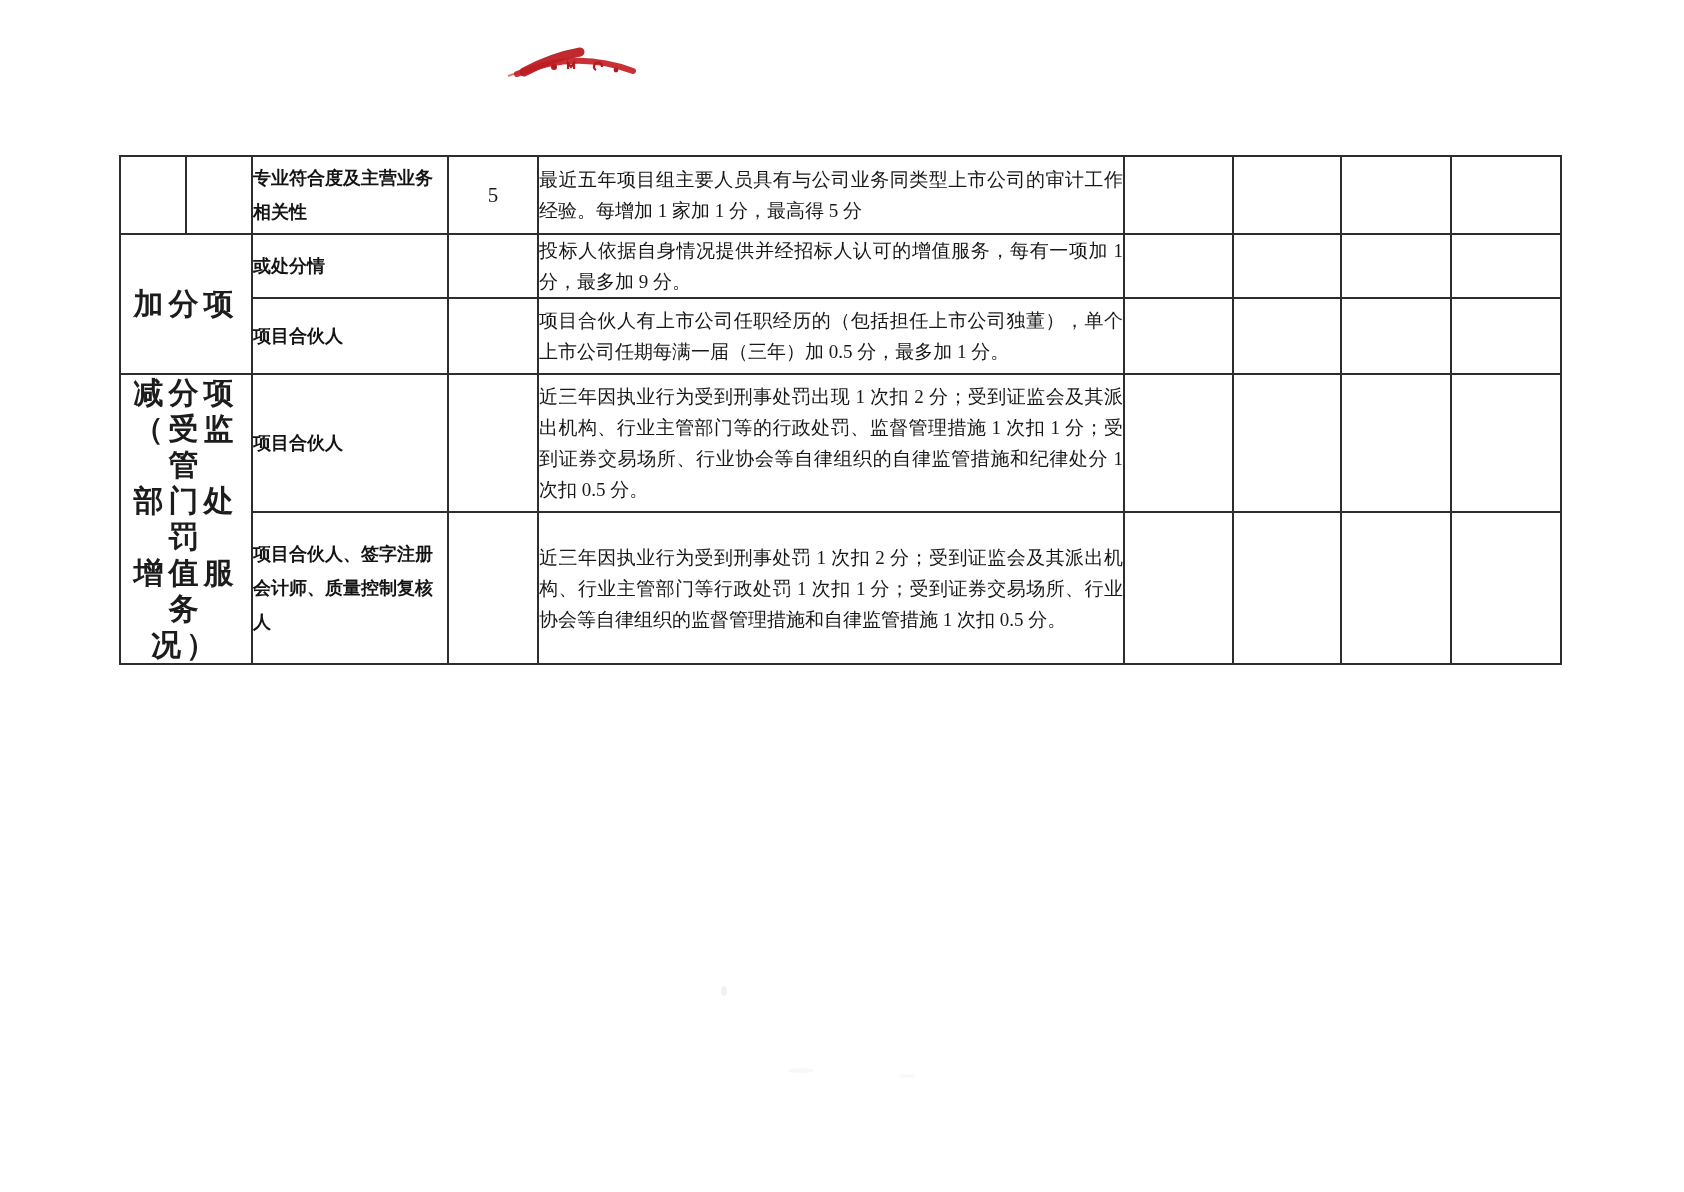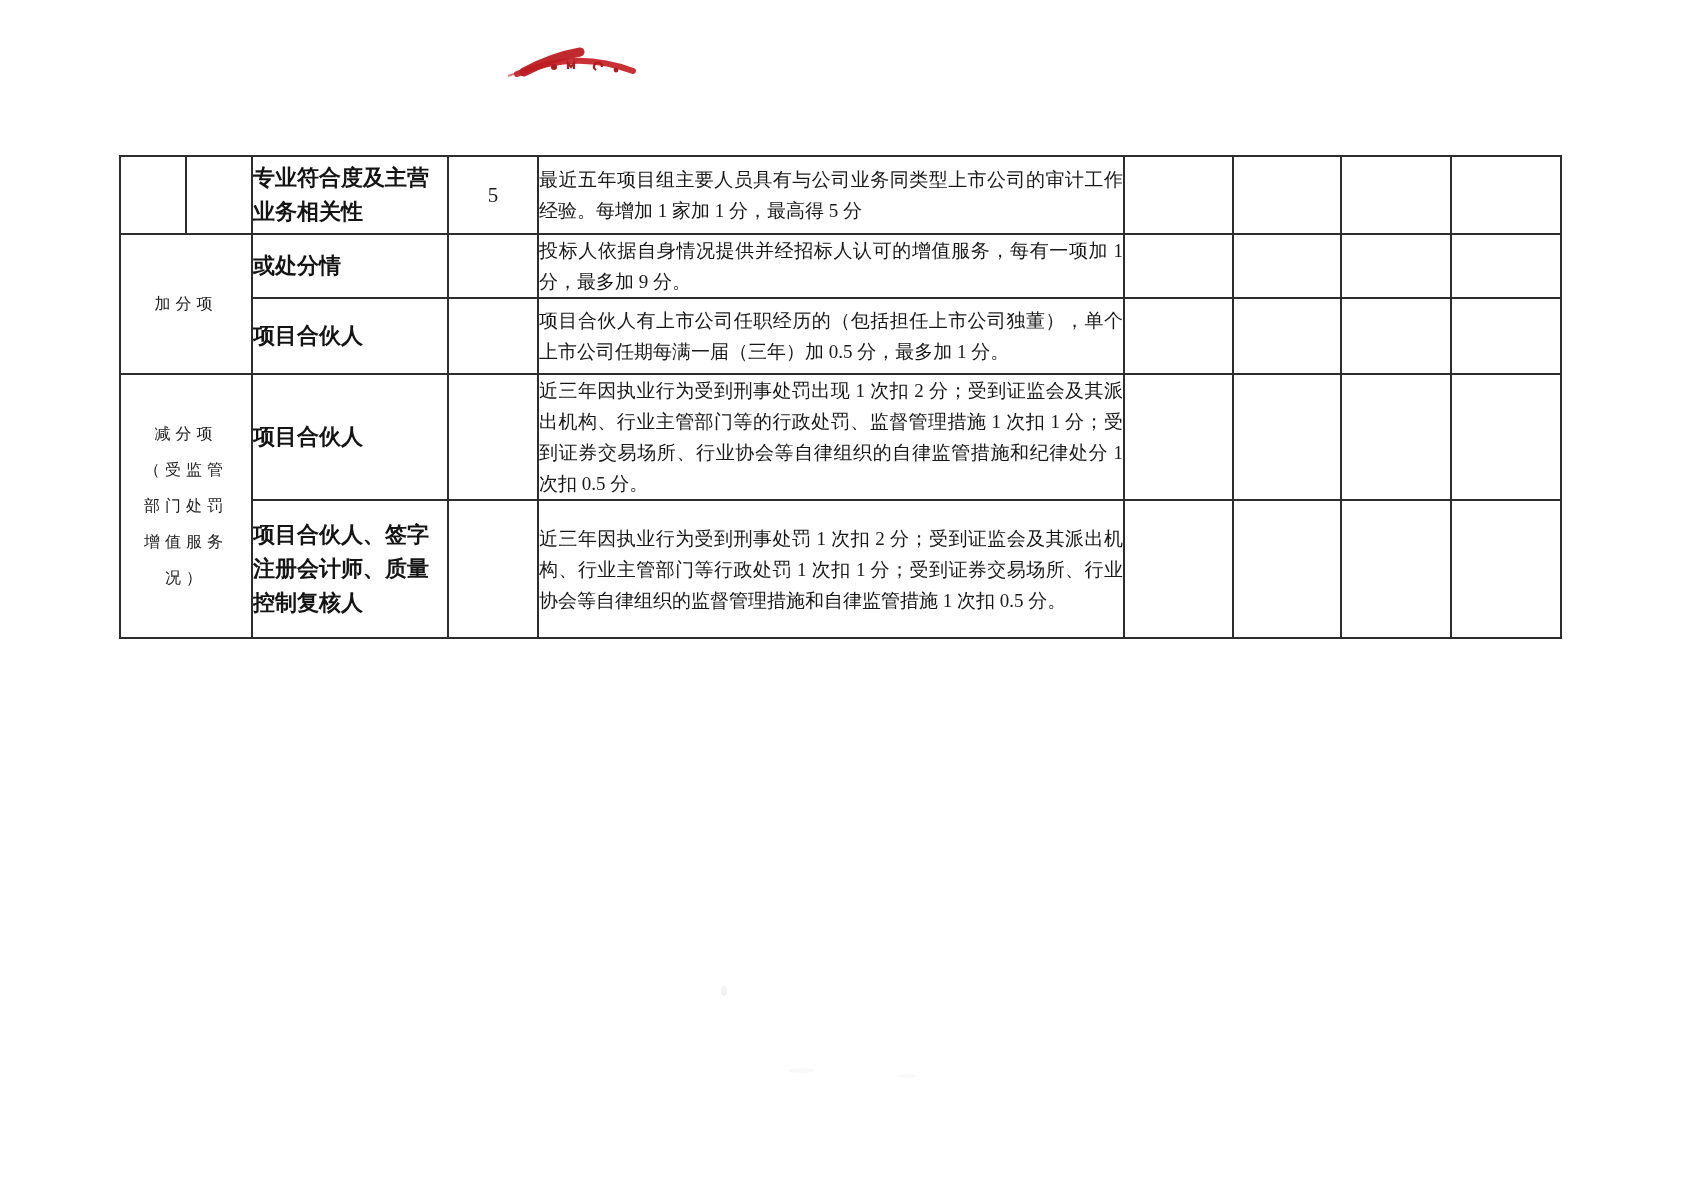--- a/index.html
+++ b/index.html
@@ -36,29 +36,30 @@
     table-layout: fixed;
   }
   table.eval td {
     border: 2px solid #2e2d2b;
     vertical-align: middle;
     padding: 0;
     box-sizing: border-box;
   }
   td.cat {
     text-align: center;
-    font-size: 16px;
+    font-size: 30px;
     line-height: 36px;
     letter-spacing: 5px;
     white-space: pre-line;
     color: #1c1c1c;
+    font-weight: bold;
   }
   td.crit {
     font-weight: bold;
-    font-size: 22px;
+    font-size: 18px;
     line-height: 34px;
     padding: 4px 10px 4px 16px;
     color: #141414;
   }
   td.score {
     text-align: center;
     font-size: 21px;
     color: #1a1a1a;
   }
   td.desc {

